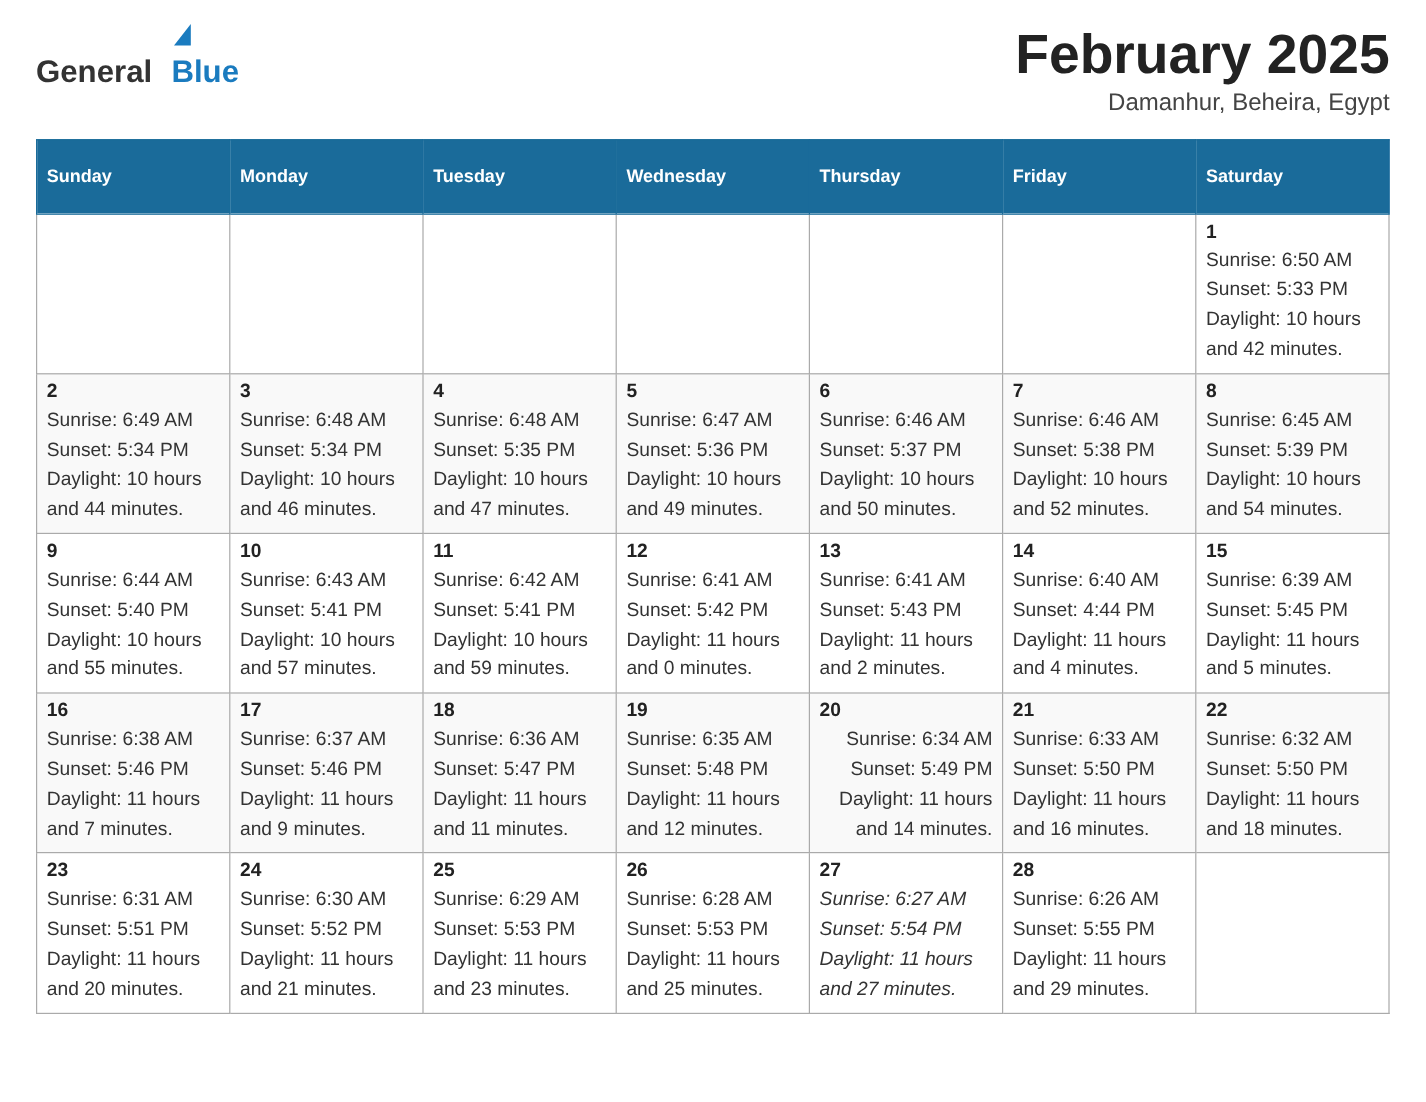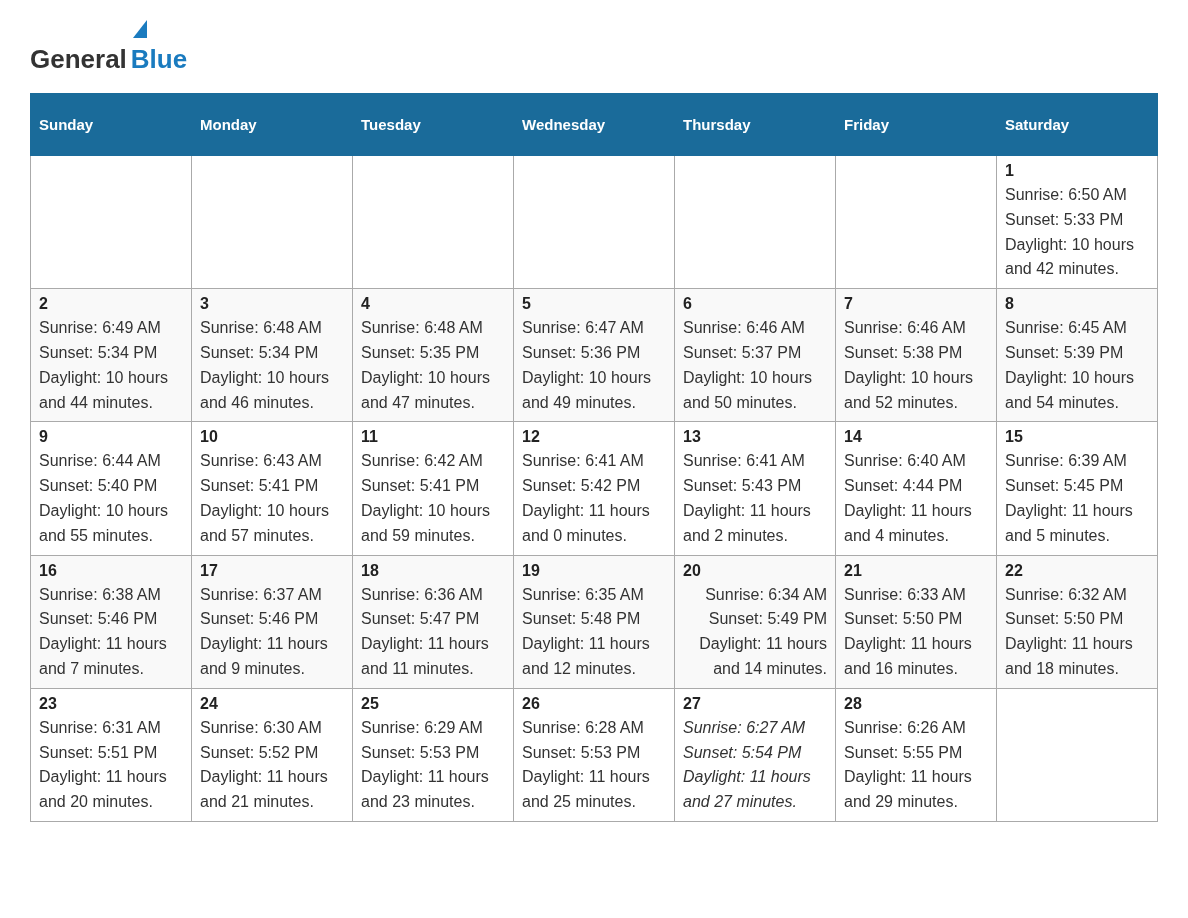--- a/index.html
+++ b/index.html
@@ -12,21 +12,21 @@
     }
     .header {
       display: flex;
       justify-content: space-between;
       align-items: flex-start;
       margin-bottom: 18px;
     }
     .logo {
       display: flex;
       align-items: flex-end;
-      gap: 4px;
+      gap: 16px;
     }
     .logo-general {
       font-size: 26px;
       font-weight: bold;
       color: #333;
     }
     .logo-blue {
       font-size: 26px;
       font-weight: bold;
       color: #1a7bbf;
@@ -101,20 +101,24 @@
 <div class="header">
   <div class="logo">
     <span class="logo-general">General</span>
     <div style="display:flex;flex-direction:column;align-items:flex-start;justify-content:flex-end;">
       <div style="display:flex;align-items:center;">
         <div class="logo-triangle"></div>
       </div>
       <span class="logo-blue">Blue</span>
     </div>
   </div>
+  <div class="title-block">
+    <div class="month-title">February 2025</div>
+    <div class="location-title">Damanhur, Beheira, Egypt</div>
+  </div>
 </div>
 
 <table>
   <thead>
     <tr>
     <th>Sunday</th>
         <th>Monday</th>
         <th>Tuesday</th>
         <th>Wednesday</th>
         <th>Thursday</th>

